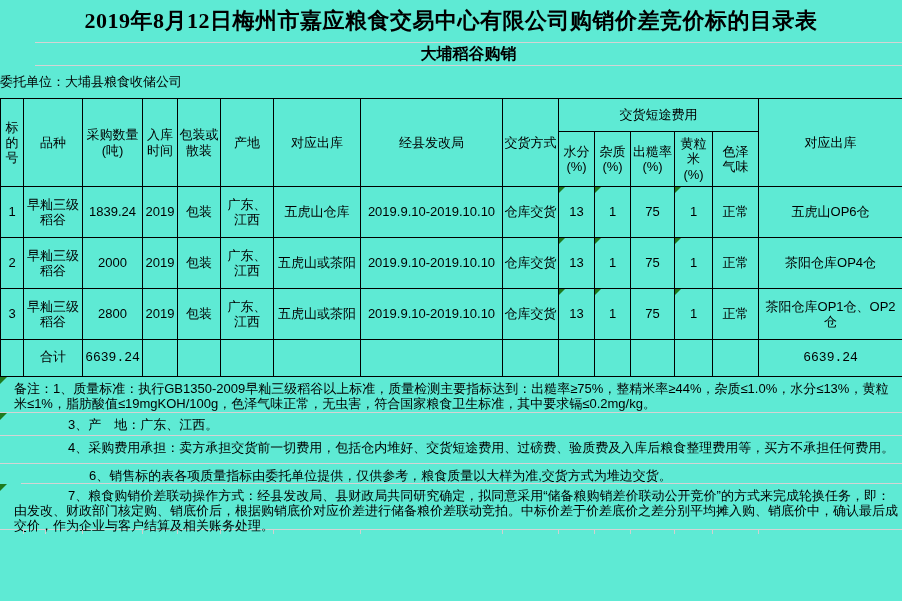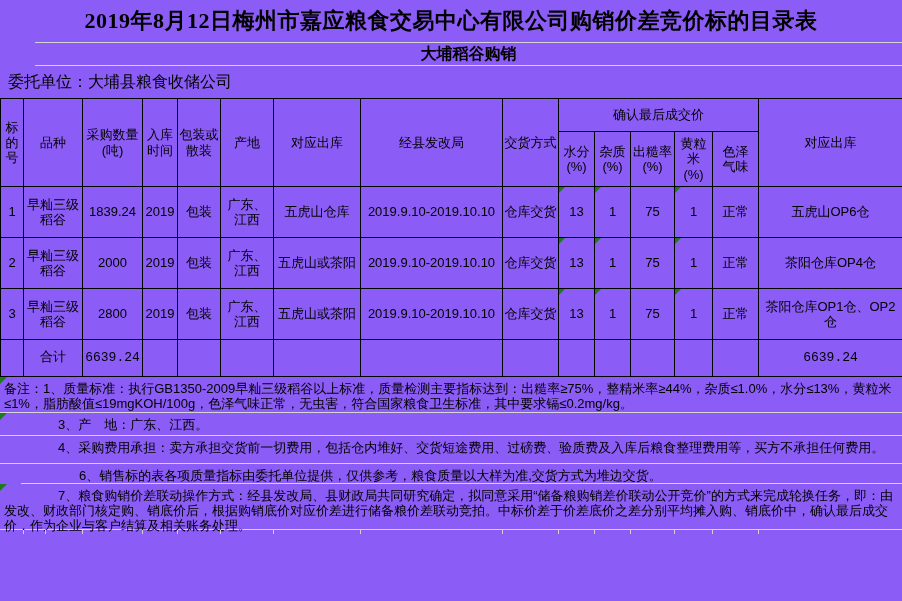--- a/index.html
+++ b/index.html
@@ -1,33 +1,33 @@
 <!DOCTYPE html>
 <html><head>
 <meta charset="utf-8">
 <style>
   html,body{margin:0;padding:0;background:#fff;}
   #page{
-    position:relative;width:902px;height:601px;background:#8b5cf6;overflow:hidden;
+    position:relative;width:902px;height:601px;background:#5eead4;overflow:hidden;
     font-family:"Liberation Sans","DejaVu Sans",sans-serif;color:#000;
   }
   
   .title{
     height:42px;display:flex;align-items:center;justify-content:center;
     font-family:"Liberation Serif","DejaVu Serif",serif;
     font-size:22px;font-weight:bold;letter-spacing:0.5px;
   }
   .subtitle{
     height:22px;border-top:1px solid #d4d4d4;border-bottom:1px solid #d4d4d4;
     display:flex;align-items:center;justify-content:center;
     font-family:"Liberation Serif","DejaVu Serif",serif;
     font-size:16px;font-weight:bold;margin-left:35px;
   }
   .client{
-    height:32px;display:flex;align-items:center;padding-left:8px;font-size:16px;
+    height:32px;display:flex;align-items:center;padding-left:0;font-size:13px;
   }
   
   table.main{
     table-layout:fixed;width:902px;border-collapse:collapse;
   }
   table.main th,table.main td{
     border:1px solid #000;text-align:center;vertical-align:middle;
     font-size:13px;font-weight:normal;line-height:1.18;
     white-space:pre-line;overflow:hidden;padding:0 1px;position:relative;
   }
@@ -37,21 +37,21 @@
   tr.trow td{height:36px;font-family:Liberation Mono, monospace;}
   
   .gtri::before{
     content:"";position:absolute;top:0;left:0;width:0;height:0;
     border-top:6px solid #1e7a1e;border-right:6px solid transparent;
   }
   
   .notes{position:relative;width:902px;}
   .note{
     position:relative;box-sizing:border-box;width:902px;
-    font-size:13px;line-height:15px;padding:4px 4px 0 4px;
+    font-size:13px;line-height:15px;padding:4px 4px 0 14px;
     border-bottom:1px solid #d4d4d4;text-align:left;
   }
   .note.indent{text-indent:54px;}
   .note.gtri::before{
     content:"";position:absolute;top:0;left:0;width:0;height:0;
     border-top:7px solid #1e7a1e;border-right:7px solid transparent;
   }
   .n1{height:36px;}
   .n2{height:43px;}
   .n3{height:23px;}
@@ -99,21 +99,21 @@
       <th rowspan="2">采购数量
 (吨)</th>
       <th rowspan="2">入库
 时间</th>
       <th rowspan="2">包装或
 散装</th>
       <th rowspan="2">产地</th>
       <th rowspan="2">对应出库</th>
       <th rowspan="2">经县发改局</th>
       <th rowspan="2">交货方式</th>
-      <th colspan="5">确认最后成交价</th>
+      <th colspan="5">交货短途费用</th>
       <th rowspan="2">对应出库</th>
     </tr>
     <tr class="hrowB">
       <th>水分
 (%)</th>
       <th>杂质
 (%)</th>
       <th>出糙率
 (%)</th>
       <th>黄粒米

